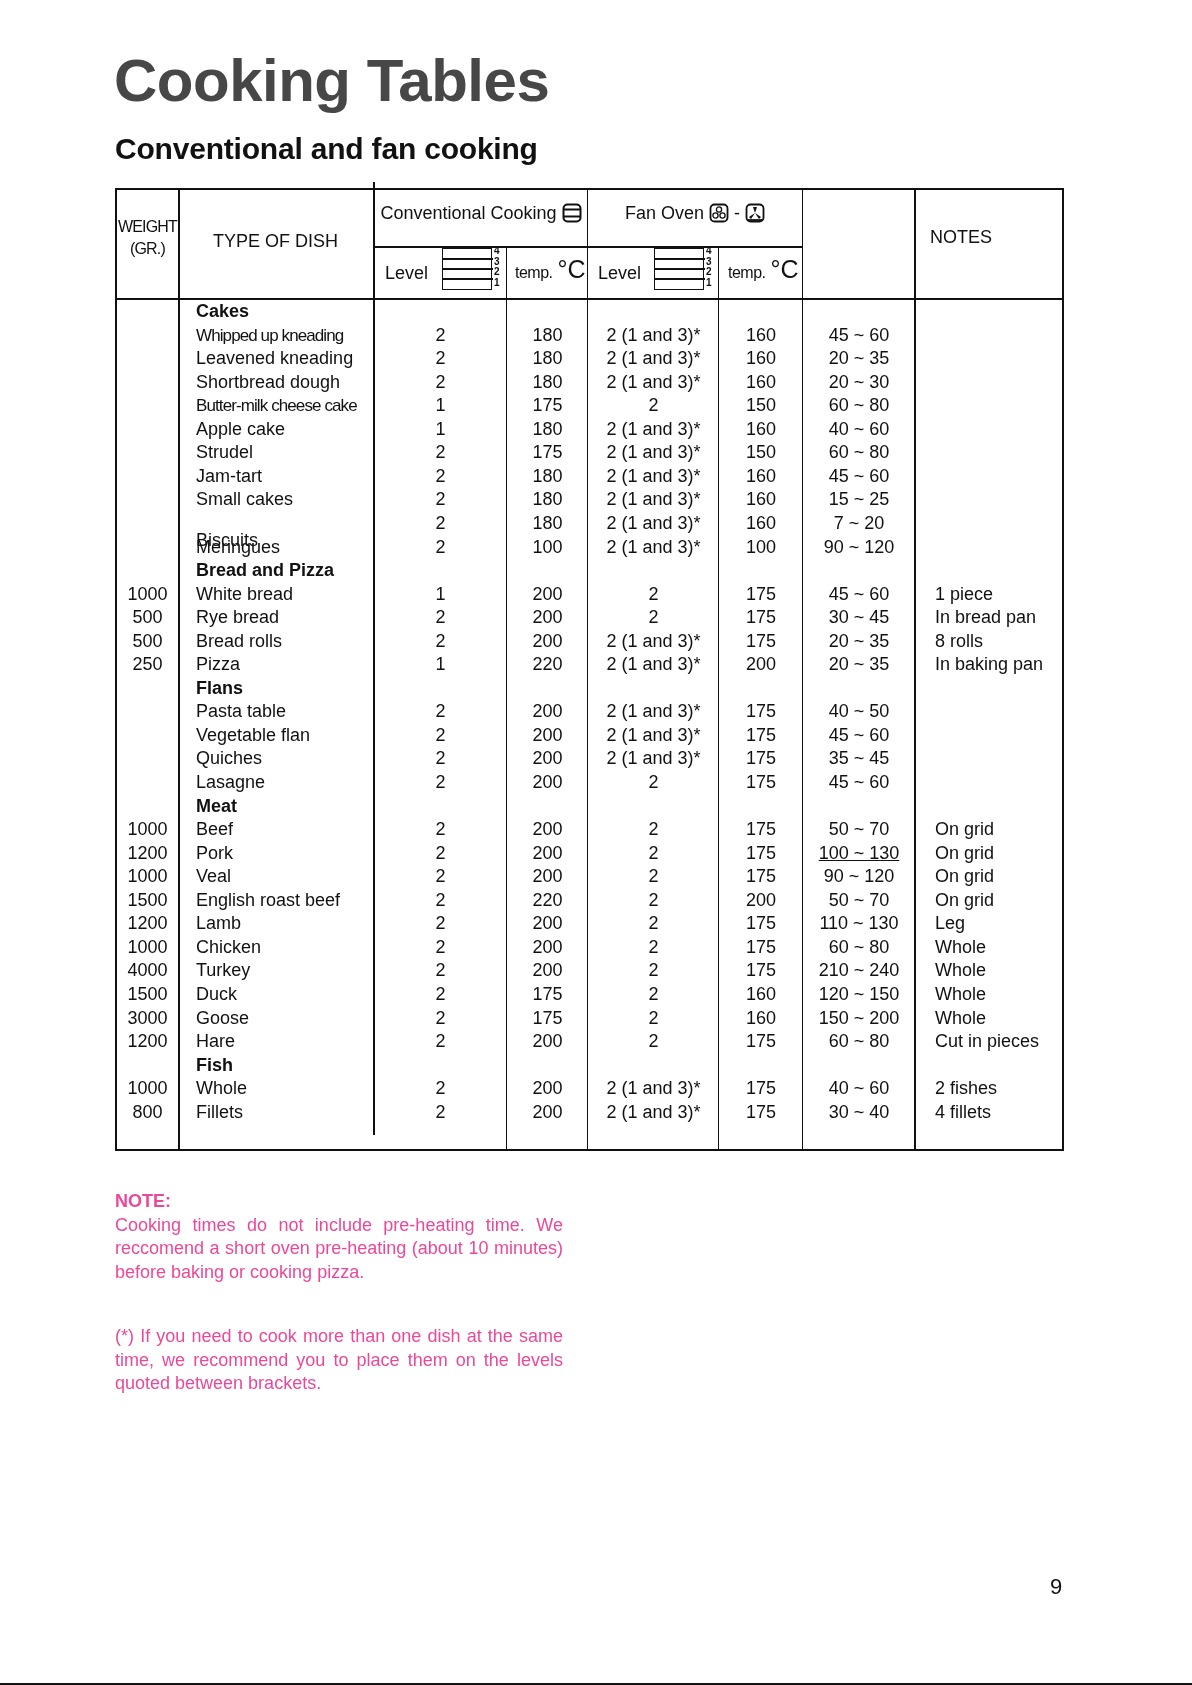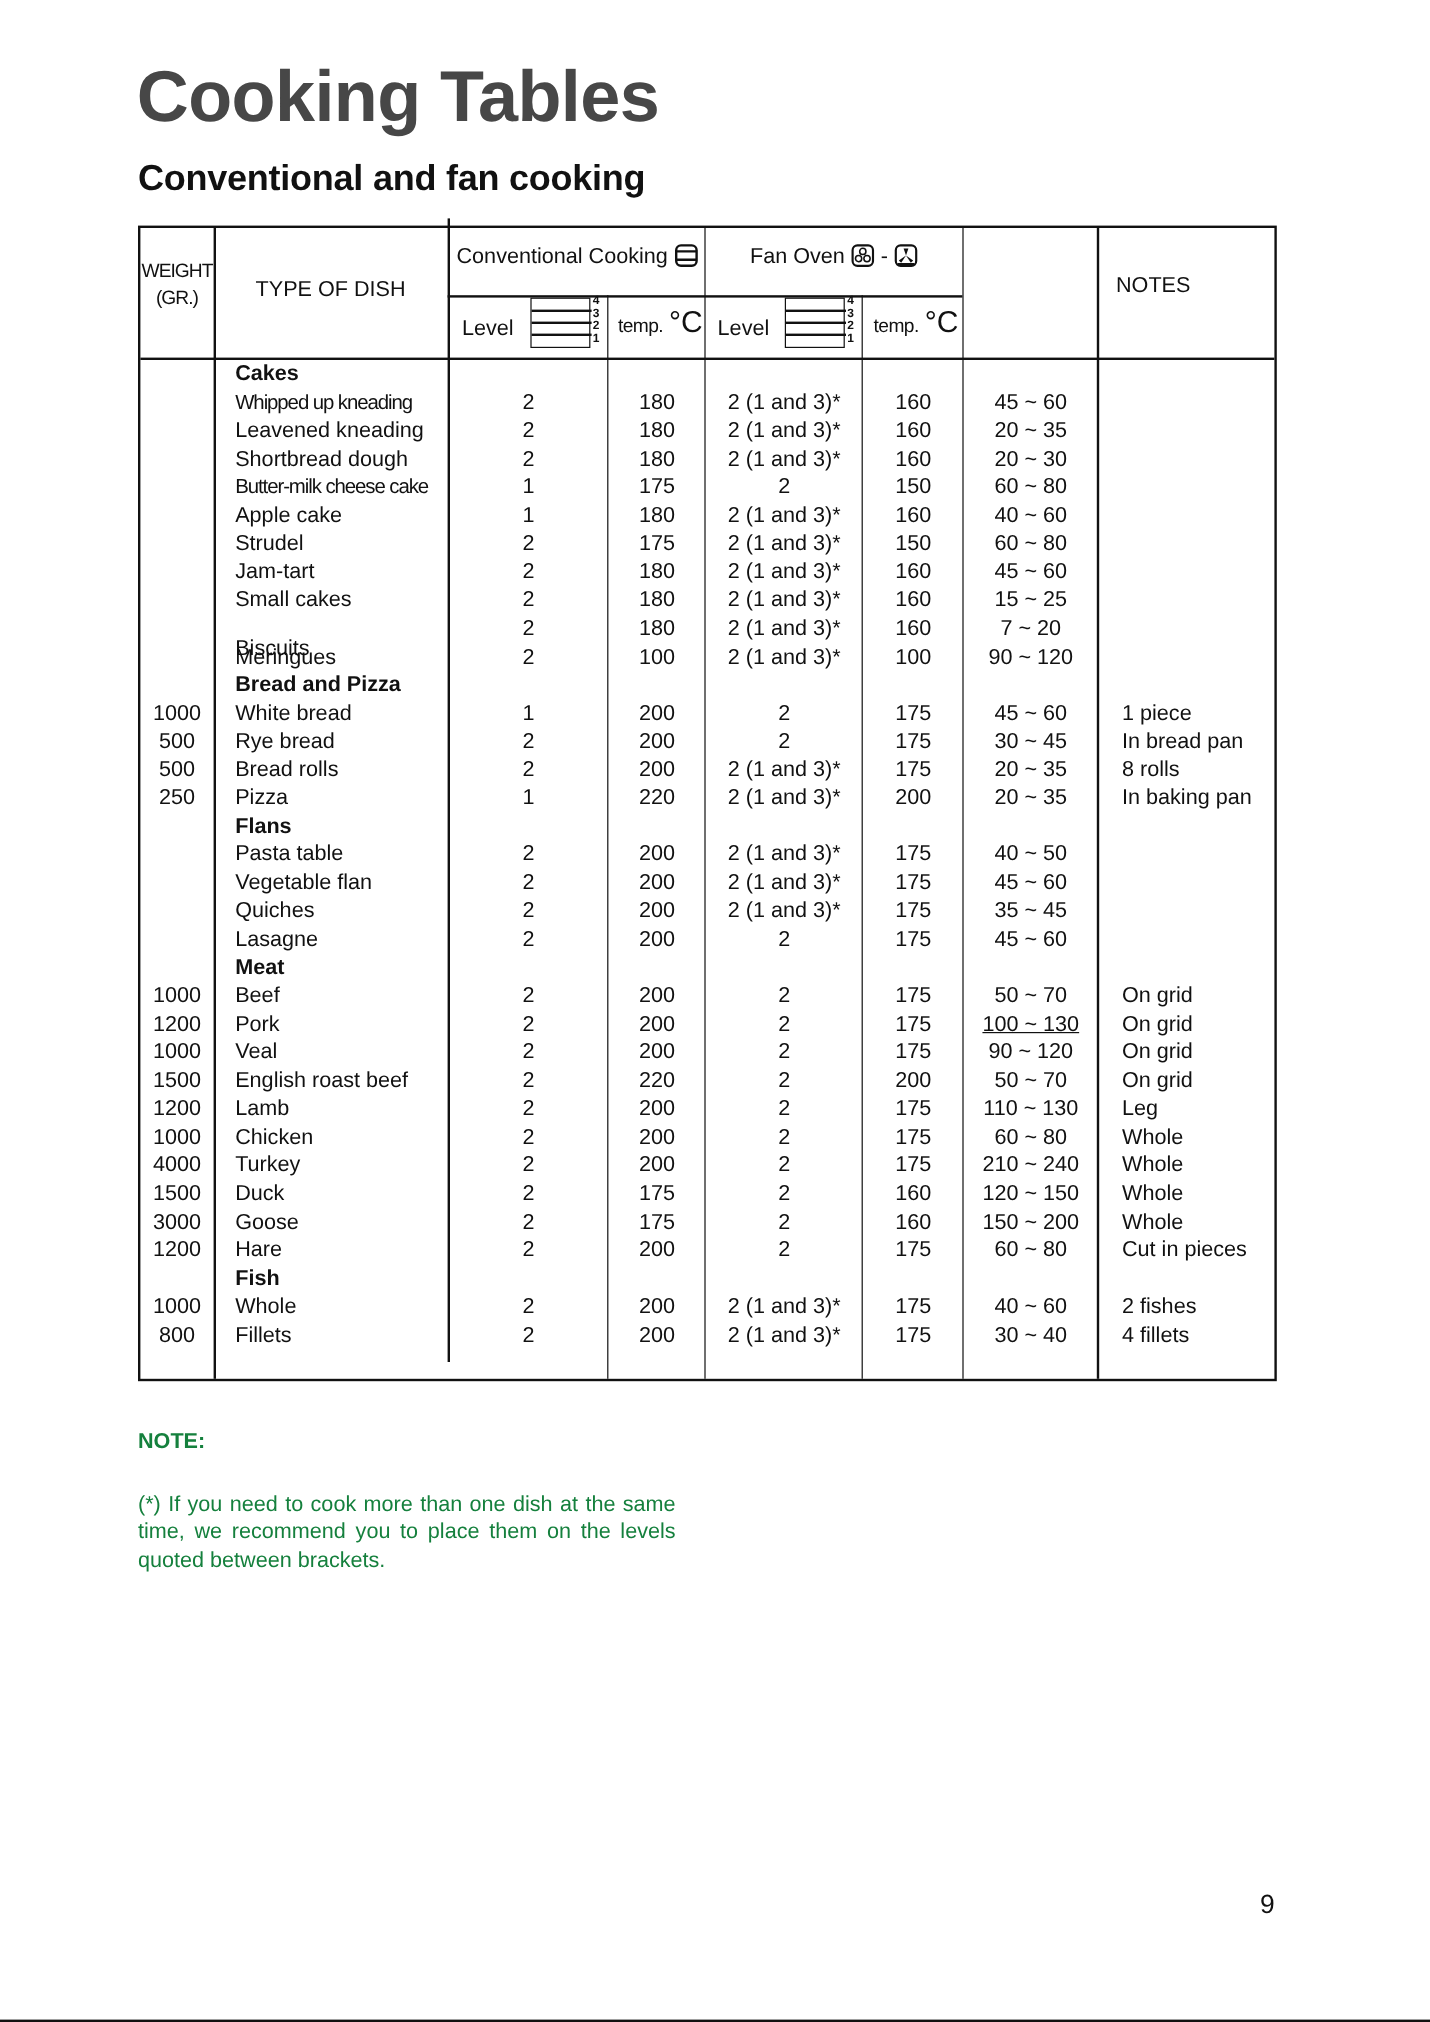--- a/index.html
+++ b/index.html
@@ -13,21 +13,21 @@
          border: 2px solid #111; box-sizing: border-box; }
   .vline { position: absolute; width: 2px; background: #111; }
   .vthin { position: absolute; width: 1px; background: #111; }
   .hline { position: absolute; height: 2px; background: #111; }
   .hdr { position: absolute; font-size: 18px; text-align: center; line-height: 22px; color: #111; }
   .cell { position: absolute; font-size: 18px; line-height: 23.5px; white-space: nowrap; color: #111; }
   .c { text-align: center; }
   .cat { font-weight: bold; }
   .condensed { letter-spacing: -0.9px; font-size: 17px; }
   .notes-block { position: absolute; left: 115px; width: 448px; font-size: 18px; line-height: 23.5px;
-                 text-align: justify; color: #15803d; }
+                 text-align: justify; color: #ec4899; }
   .notes-block p { margin: 0; }
   .note-head { font-weight: bold; }
   .page-num { position: absolute; left: 1050px; top: 1574px; font-size: 22px; color: #111; }
   .bottom-rule { position: absolute; left: 0; top: 1683px; width: 1192px; height: 2px; background: #111; }
   .shelf { position: absolute; }
   .shelf .bars { position: absolute; left: 0; top: 0; width: 50px; height: 42px; border: 1.5px solid #111; box-sizing: border-box; }
   .shelf .bar { position: absolute; left: 0; width: 50px; height: 1.5px; background: #111; }
   .shelf .nums { position: absolute; left: 52px; top: -2px; font-size: 10px; font-weight: bold; line-height: 10.5px; }
 </style>
 </head>
@@ -367,17 +367,18 @@
       <div class="cell c" style="left: 390px; top: 910.7px; width: 81px;">200</div>
       <div class="cell c" style="left: 471px; top: 910.7px; width: 131px;">2 (1 and 3)*</div>
       <div class="cell c" style="left: 602px; top: 910.7px; width: 84px;">175</div>
       <div class="cell c" style="left: 686px; top: 910.7px; width: 112px;">30 ~ 40</div>
       <div class="cell " style="left: 818px; top: 910.7px; width: 128px;">4 fillets</div>
     </div>
 </div>
 
 <div class="notes-block" style="top:1190px;">
   <p class="note-head">NOTE:</p>
-  <p style="margin-top:28px;">(*) If you need to cook more than one dish at the same time, we recommend you to place them on the levels quoted between brackets.</p>
+  <p>Cooking times do not include pre-heating time. We reccomend a short oven pre-heating (about 10 minutes) before baking or cooking pizza.</p>
+  <p style="margin-top:41px;">(*) If you need to cook more than one dish at the same time, we recommend you to place them on the levels quoted between brackets.</p>
 </div>
 
 <div class="page-num">9</div>
 <div class="bottom-rule"></div>
 
 </body></html>

